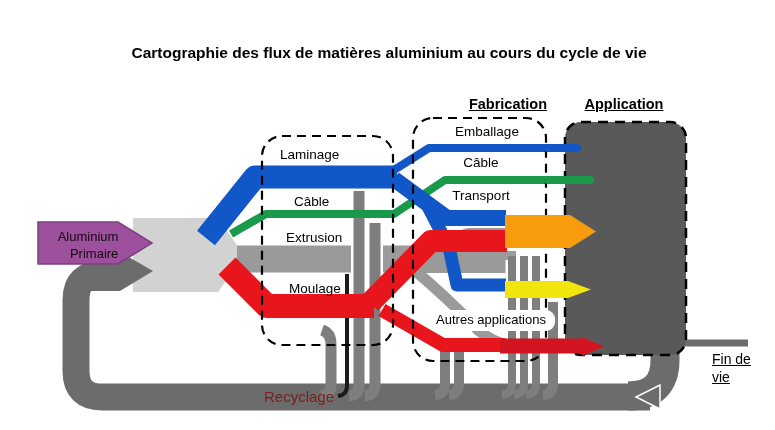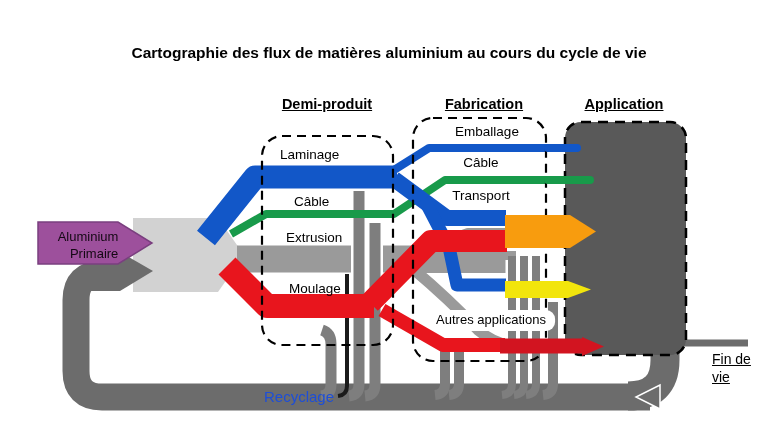--- a/index.html
+++ b/index.html
@@ -8,21 +8,21 @@
     font-family:"Liberation Sans", sans-serif;color:#000;
   }
   #sankey{position:absolute;left:0;top:0;}
   .lbl{position:absolute;white-space:nowrap;line-height:1.15;}
   .title{font-size:15.5px;font-weight:700;transform:translateX(-50%);}
   .hdr{font-size:14.5px;font-weight:600;text-decoration:underline;transform:translateX(-50%);}
   .node{font-size:13.5px;}
   .node-c{font-size:13.5px;transform:translateX(-50%);}
   .chip{background:#ffffff;border-radius:9px;padding:3px 9px;transform:translateX(-50%);}
   .alu{font-size:13px;line-height:17px;text-align:center;transform:translateX(-50%);color:#140814;}
-  .recy{font-size:15px;color:#1d4ed8;transform:translateX(-50%);}
+  .recy{font-size:15px;color:#7f1d1d;transform:translateX(-50%);}
   .eol{font-size:14px;line-height:18px;}
   .eol span{text-decoration:underline;}
 </style>
 </head>
 <body>
 
 <div id="stage">
 
   <svg id="sankey" width="775" height="430" viewBox="0 0 775 430">
 
@@ -95,22 +95,21 @@
     <path d="M 548 148 H 577" fill="none" stroke-width="8" stroke-linecap="round" stroke="#1257c8"></path>
     <path d="M 548 180 H 590" fill="none" stroke-width="8" stroke-linecap="round" stroke="#189a4a"></path>
     <polygon points="505,215 570,215 596,231.5 570,248 505,248" fill="#f89c0e"></polygon>
     <polygon points="505,281 568,281 591,289.5 568,298 505,298" fill="#f2e50c"></polygon>
     <path d="M 500 346 H 582" fill="none" stroke-width="15" stroke="#d21420"></path>
     <polygon points="582,337 604,346.5 582,356" fill="#d21420"></polygon>
   </svg>
 
   <div class="lbl title" style="left:389px;top:44px;">Cartographie des flux de matières aluminium au cours du cycle de vie</div>
 
-  <div class="lbl hdr" style="left:327px;top:96px;">Demi-produit</div>
-  <div class="lbl hdr" style="left:484px;top:96px;">Fabrication</div>
+  <div class="lbl hdr" style="left:508px;top:96px;">Fabrication</div>
   <div class="lbl hdr" style="left:624px;top:96px;">Application</div>
 
   <div class="lbl alu" style="left:88px;top:228px;text-align:right;">
     <span>Aluminium</span><br>
     <span>Primaire</span>
   </div>
 
   <div class="lbl node" style="left:280px;top:147px;">Laminage</div>
   <div class="lbl node" style="left:294px;top:194px;">Câble</div>
   <div class="lbl node" style="left:286px;top:230px;">Extrusion</div>

